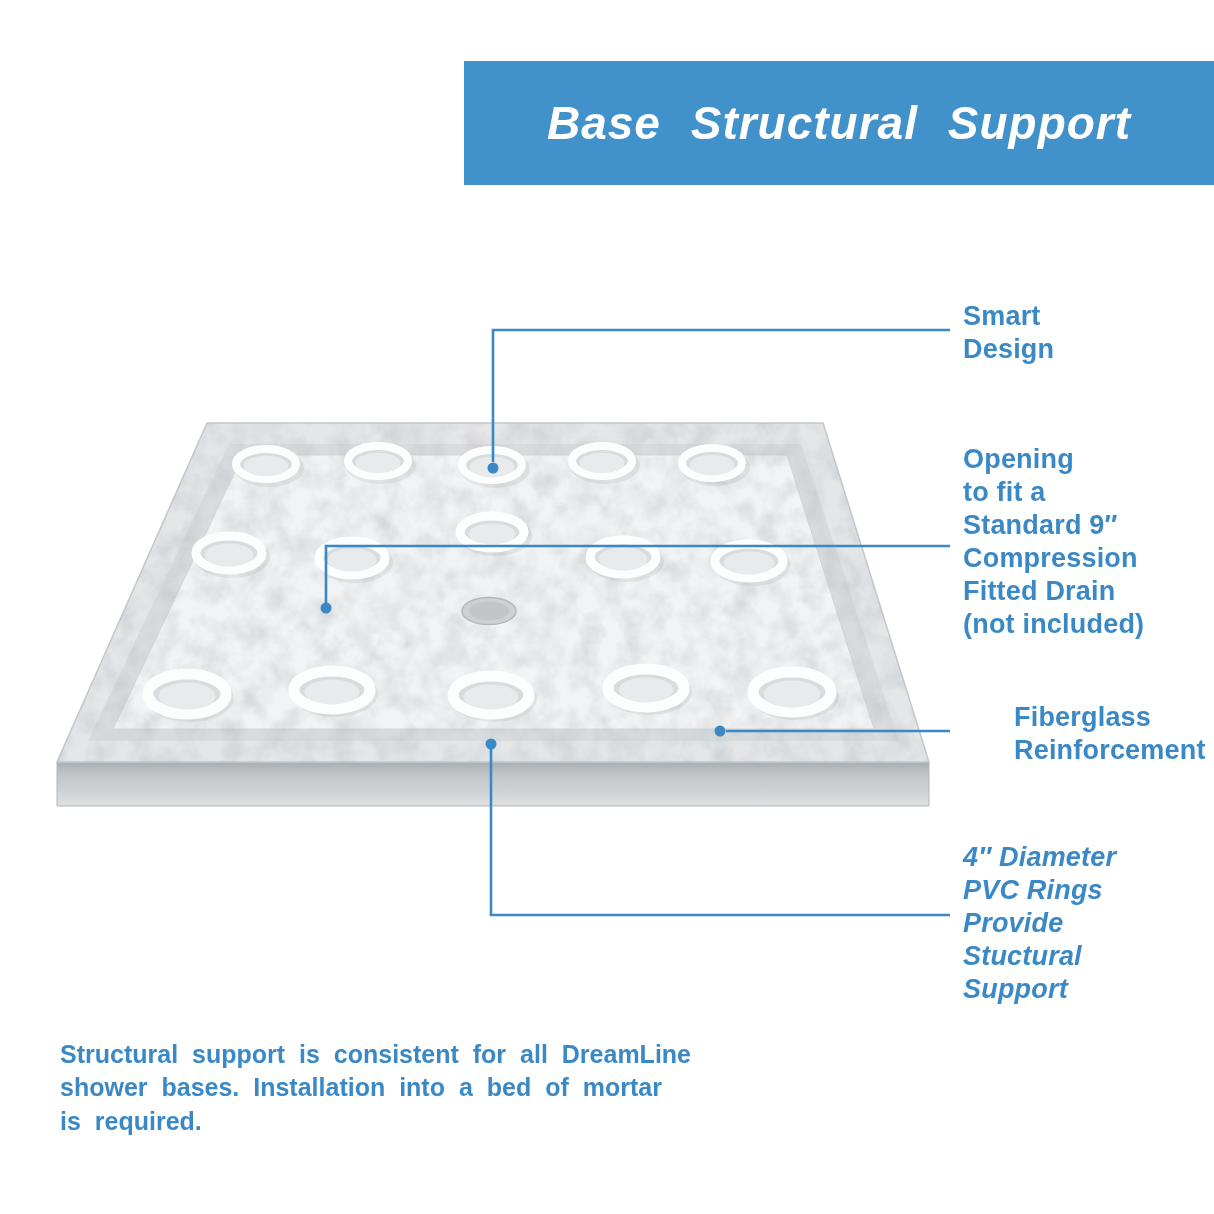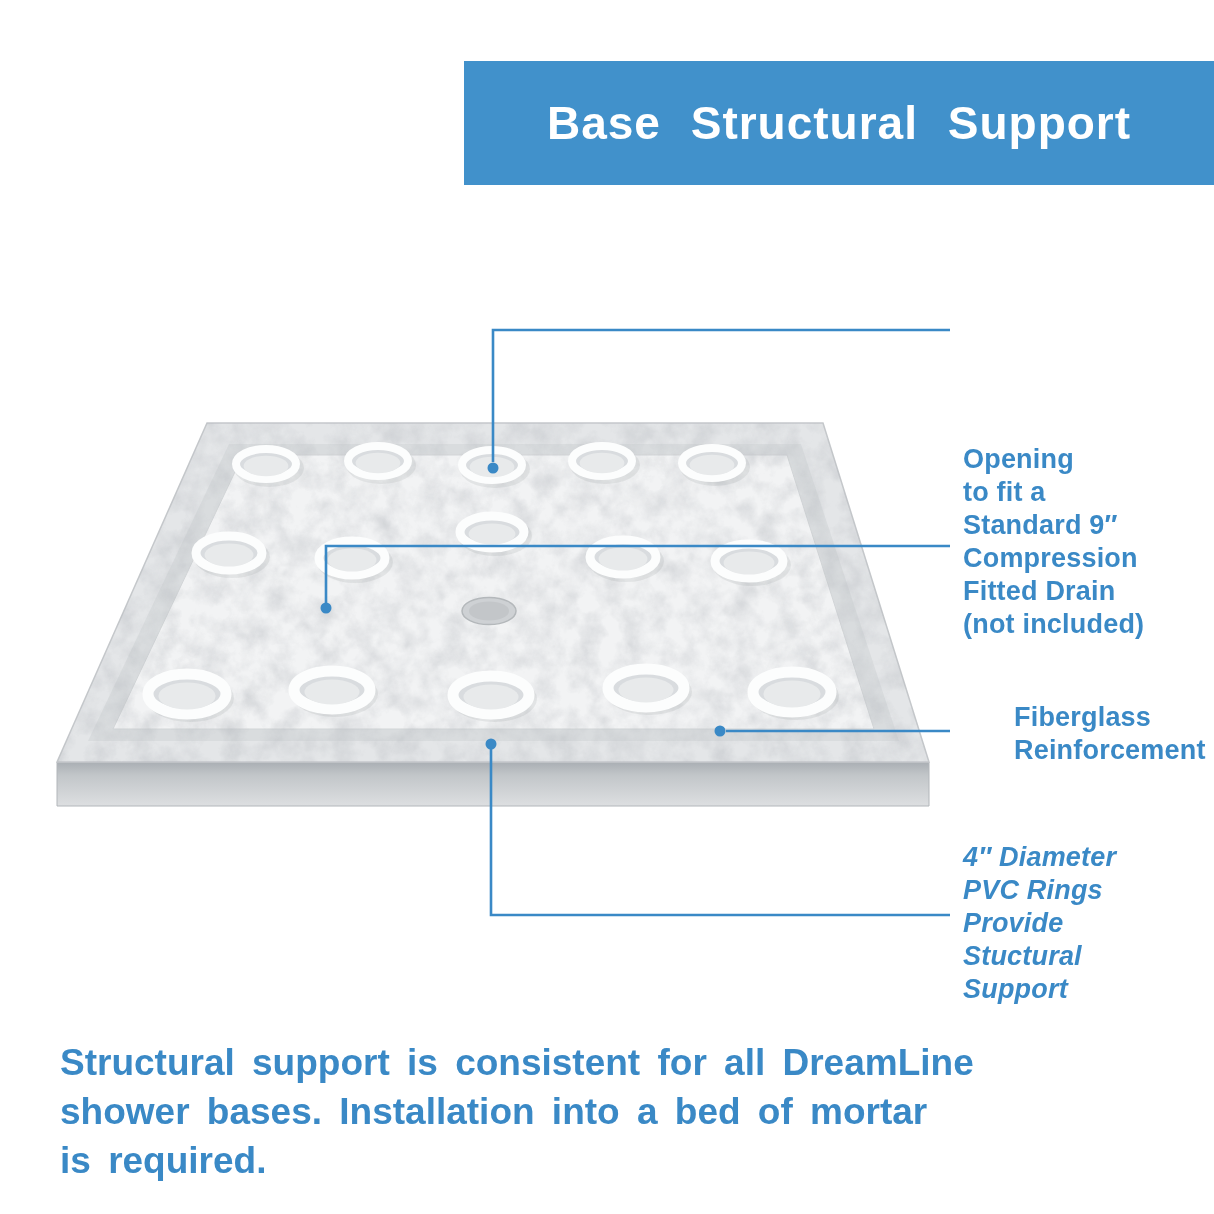--- a/index.html
+++ b/index.html
@@ -11,42 +11,42 @@
     position:relative;
     width:1214px;height:1214px;
     background:#ffffff;
     overflow:hidden;
     font-family:"Liberation Sans",sans-serif;
   }
   .art{position:absolute;left:0;top:0;}
   .banner{
     position:absolute;left:464px;top:61px;right:0;height:124px;
     background:var(--banner);
-    display:flex;align-items:center;justify-content:center;
+    display:flex;align-items:center;justify-content:center;font-style:italic;
   }
   .banner h1{
     margin:0;color:#ffffff;
     font-weight:700;font-size:46px;line-height:1;
     letter-spacing:1px;word-spacing:16px;
   }
   .callout-label{
     position:absolute;
     color:var(--accent);
     font-weight:700;font-size:27px;line-height:1.22;
     letter-spacing:.2px;
     white-space:pre-line;
   }
   #label-smart{left:963px;top:300px;}
   #label-opening{left:963px;top:443px;}
   #label-fiber{left:1014px;top:701px;}
   #label-pvc{left:963px;top:841px;font-style:italic;}
   .footer{
     position:absolute;left:60px;top:1038px;
     color:var(--accent);
-    font-weight:700;font-size:37px;line-height:1.33;
+    font-weight:700;font-size:25px;line-height:1.33;
     word-spacing:7px;white-space:pre-line;
   }
   .cl{stroke:var(--accent);stroke-width:2.6;fill:none;}
   .dot{fill:var(--accent);}
 </style>
 </head>
 <body>
 
 <div class="canvas">
 
@@ -167,20 +167,22 @@
 
       <polyline class="cl" points="491,749 491,915 950,915"></polyline>
       <circle class="dot" cx="491" cy="744" r="5.5"></circle>
     </g>
   </svg>
 
   <div class="banner">
     <h1>Base Structural Support</h1>
   </div>
 
+  <div class="callout-label" id="label-smart">Smart
+Design</div>
 
   <div class="callout-label" id="label-opening">Opening
 to fit a
 Standard 9″
 Compression
 Fitted Drain
 (not included)</div>
 
   <div class="callout-label" id="label-fiber">Fiberglass
 Reinforcement</div>

